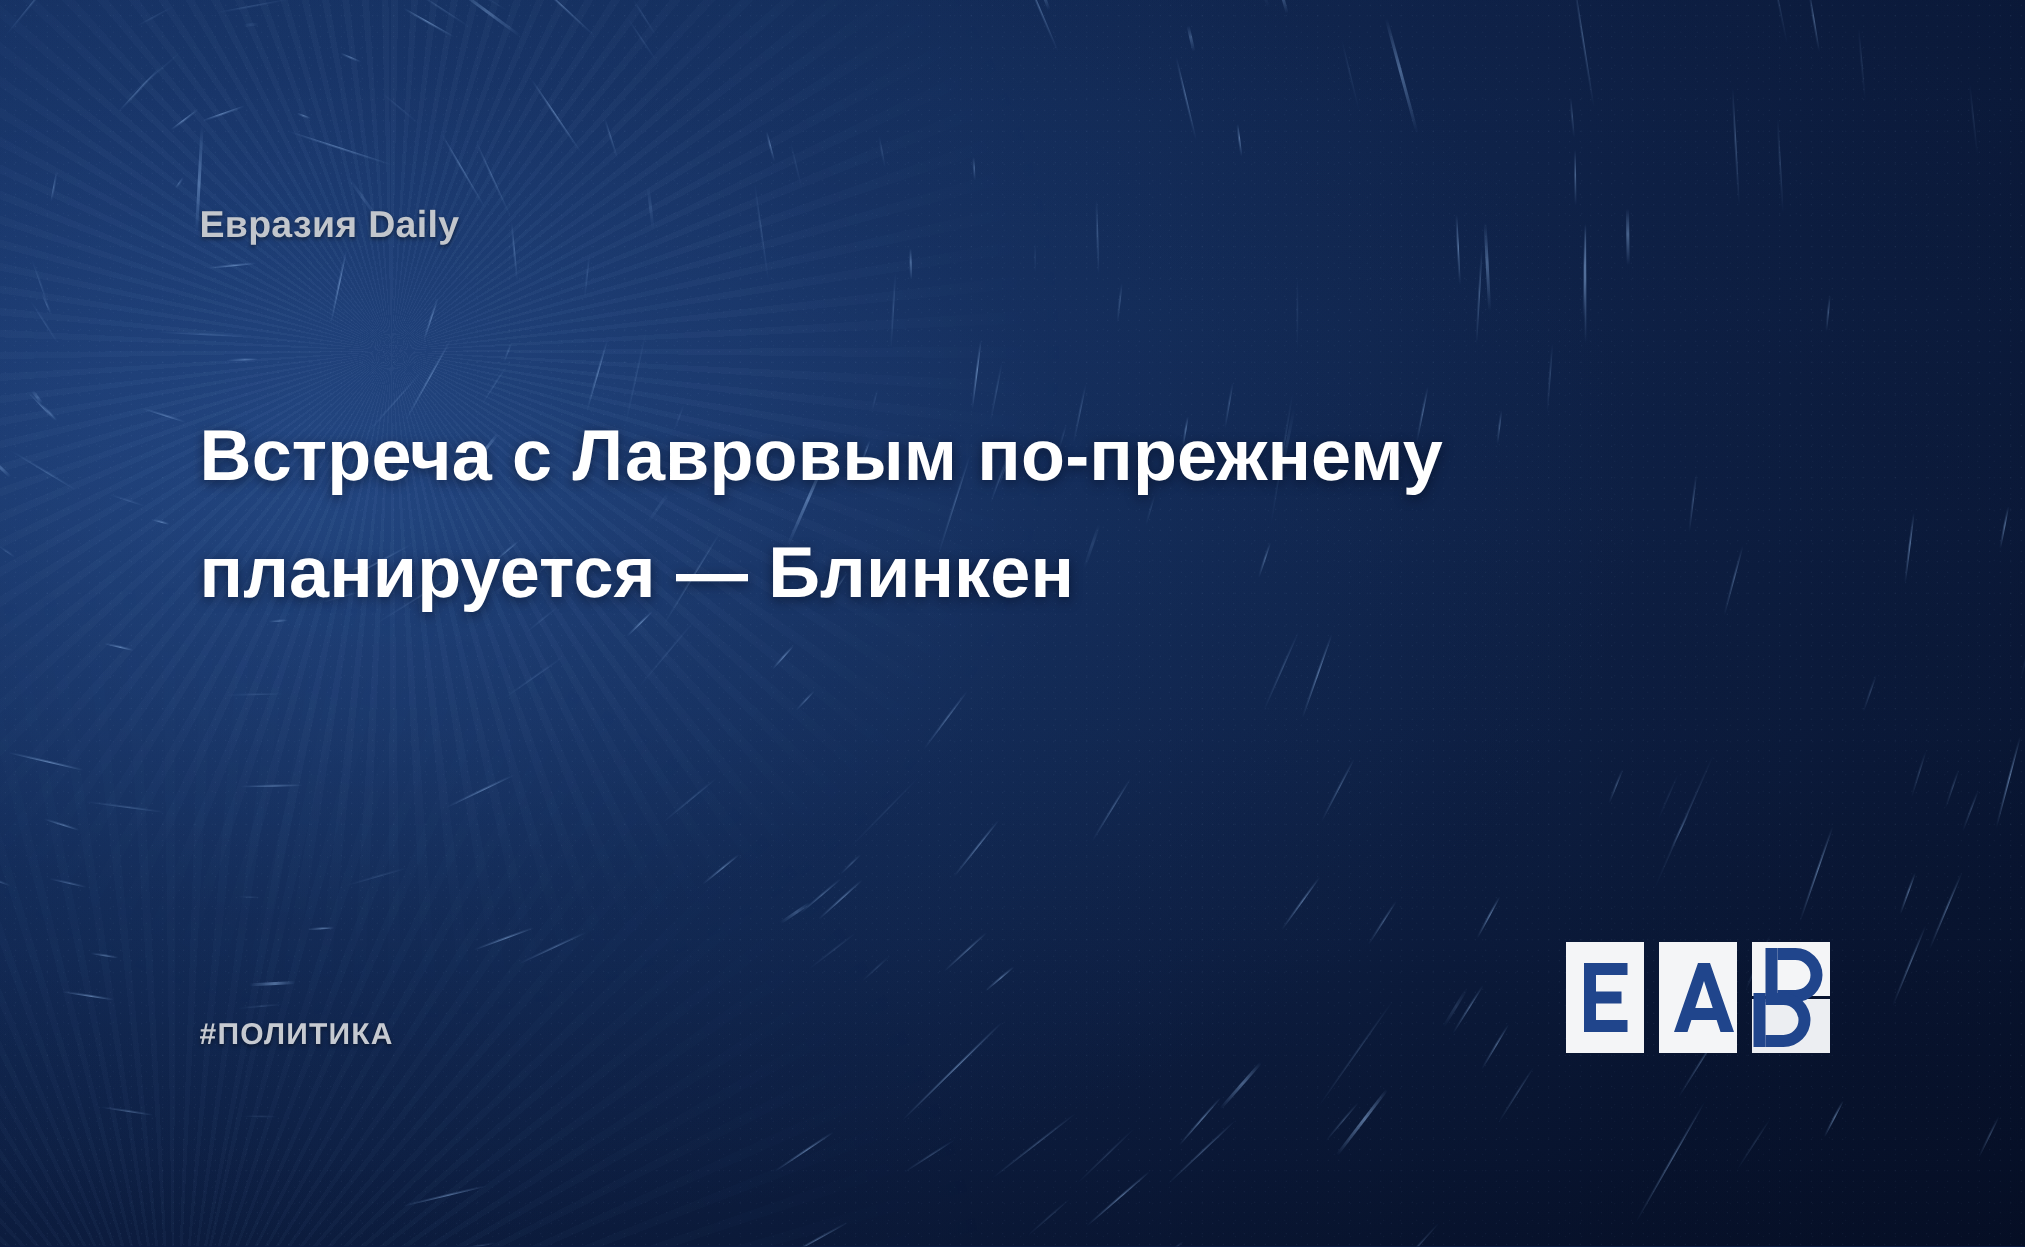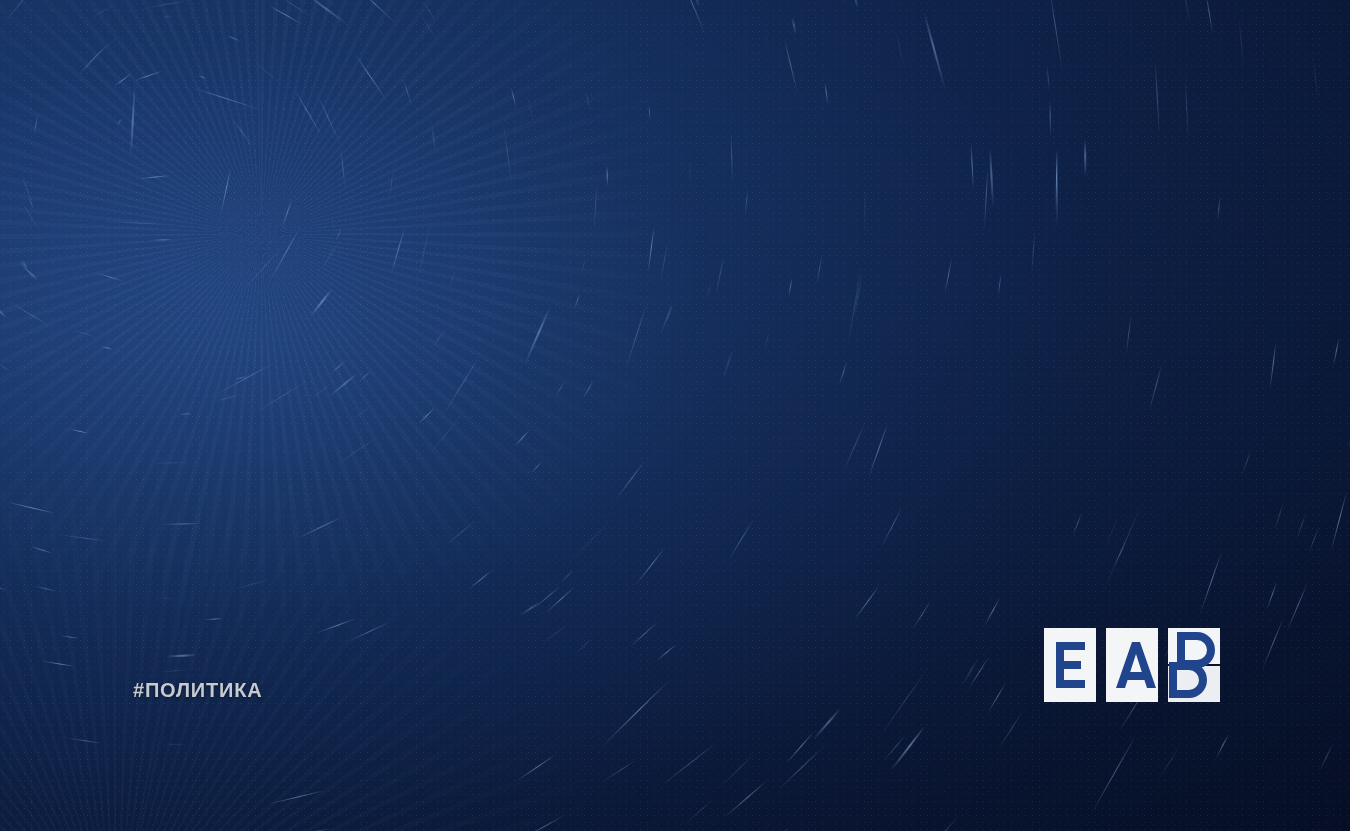--- a/index.html
+++ b/index.html
@@ -384,21 +384,23 @@
       <i class="t2" style="left:574.8px;top:887.0px;width:31.0px;transform:rotate(177.06deg);opacity:0.61"></i>
       <i class="dim" style="left:1051.1px;top:535.7px;width:22.4px;transform:rotate(109.32deg);opacity:0.32"></i>
       <i class="" style="left:1202.6px;top:314.2px;width:21.9px;transform:rotate(442.77deg);opacity:0.68"></i>
       <i class="" style="left:491.5px;top:318.2px;width:23.4px;transform:rotate(323.05deg);opacity:0.67"></i>
       <i class="" style="left:1617.1px;top:249.6px;width:50.6px;transform:rotate(444.89deg);opacity:0.19"></i>
     </div>
   <div class="grain"></div>
 
   <div class="content">
 
-
+    <div class="brand">Евразия Daily</div>
+
+    <h1 class="headline">Встреча с Лавровым по-прежнему планируется — Блинкен</h1>
 
     <div class="tag">#ПОЛИТИКА</div>
 
     <div class="logo">
       <svg viewBox="0 0 176 74" xmlns="http://www.w3.org/2000/svg" aria-hidden="true">
 
         <rect x="0" y="0" width="52" height="74" fill="#f4f5f7"></rect>
 
         <rect x="62" y="0" width="52" height="74" fill="#f4f5f7"></rect>
 

